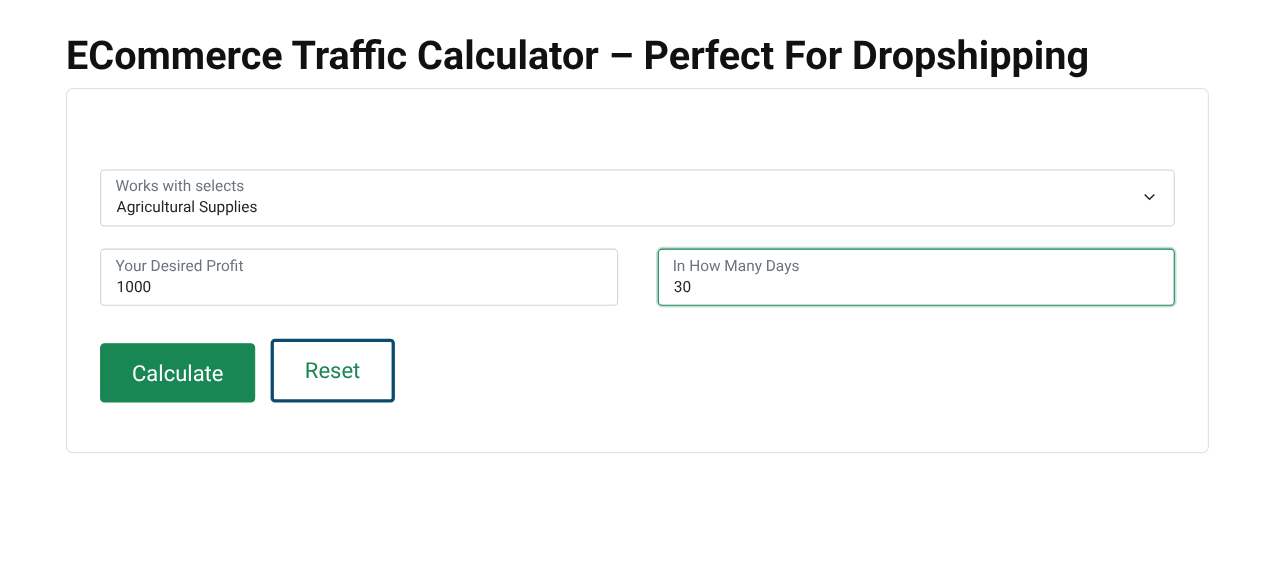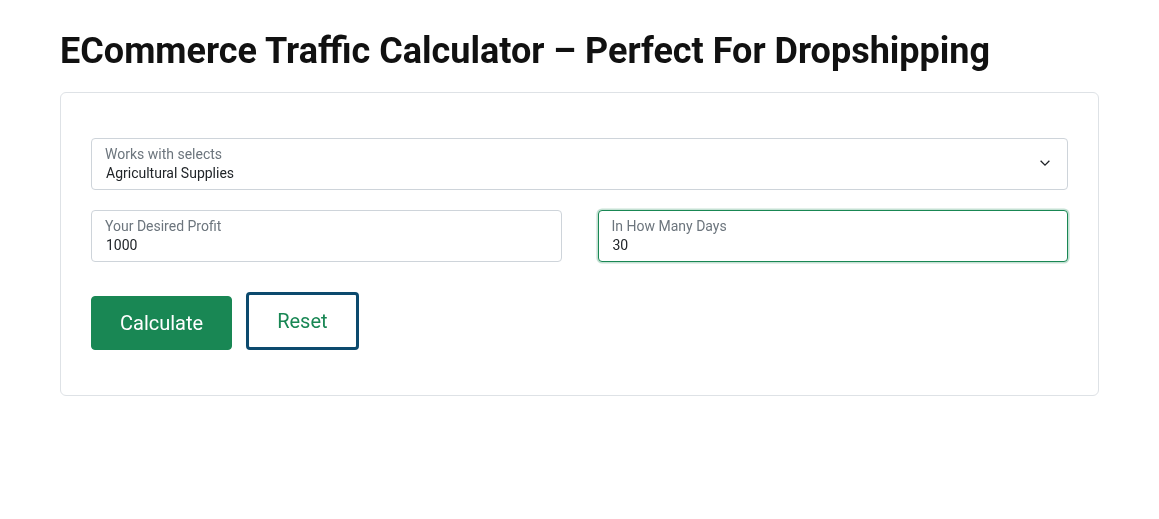--- a/index.html
+++ b/index.html
@@ -9,21 +9,21 @@
     }
     body {
       font-family: -apple-system, BlinkMacSystemFont, "Segoe UI", Roboto, "Helvetica Neue", Arial, sans-serif;
       background: #ffffff;
       padding: 30px 60px;
     }
     .page-title {
       font-size: 36px;
       font-weight: 700;
       color: #111;
-      margin-bottom: 20px;
+      margin-bottom: 8px;
     }
     .card {
       border: 1px solid #dee2e6;
       border-radius: 6px;
       padding: 45px 30px;
       background: #ffffff;
     }
     .form-group {
       position: relative;
       margin-bottom: 20px;
@@ -46,20 +46,21 @@
       background: #fff;
       outline: none;
       font-family: inherit;
     }
     .form-control.focused {
       border-color: #198754;
       box-shadow: 0 0 0 0.1rem rgba(25, 135, 84, 0.25);
     }
     .select-wrapper {
       position: relative;
+      margin-top: 28px;
     }
     .select-wrapper .chevron {
       position: absolute;
       right: 16px;
       top: 50%;
       transform: translateY(-50%);
       pointer-events: none;
     }
     .row {
       display: flex;

